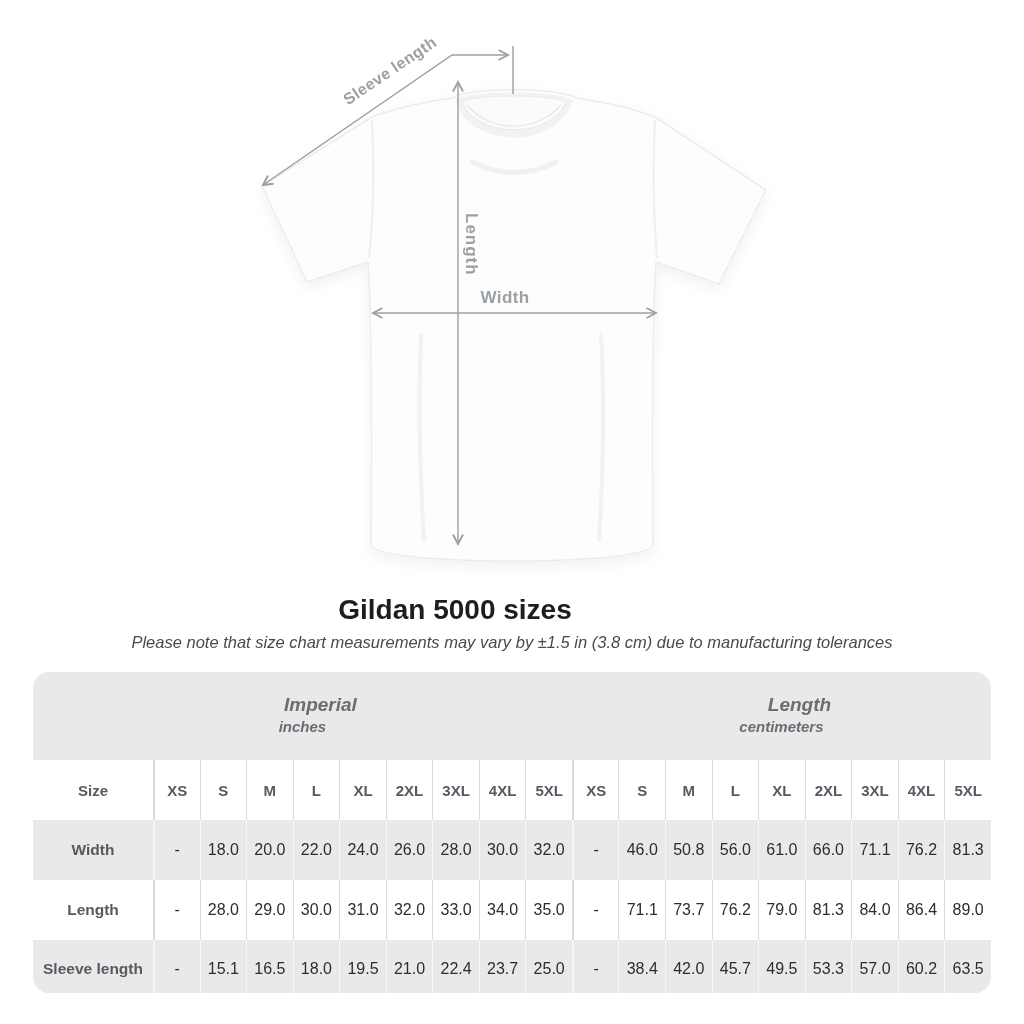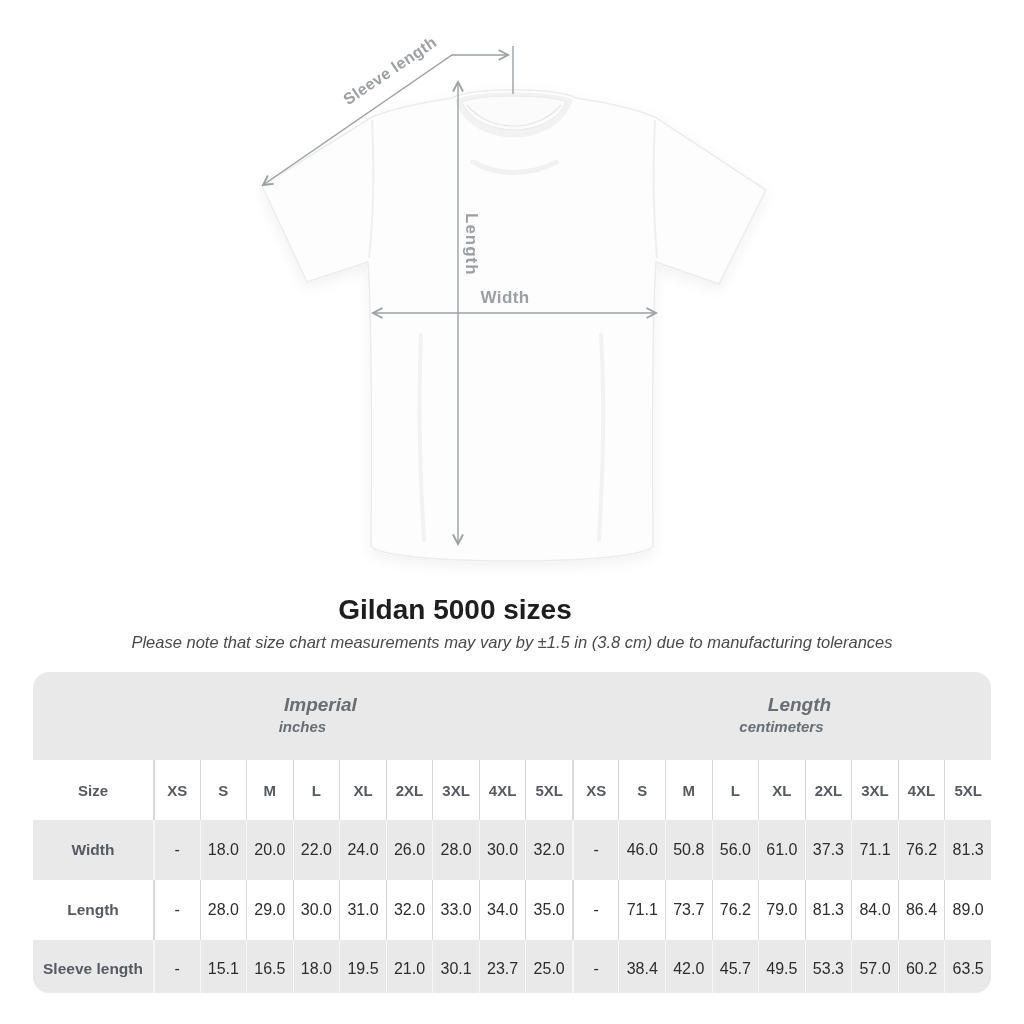--- a/index.html
+++ b/index.html
@@ -174,21 +174,21 @@
         <td class="val">24.0</td>
         <td class="val">26.0</td>
         <td class="val">28.0</td>
         <td class="val">30.0</td>
         <td class="val">32.0</td>
         <td class="val gboundary">-</td>
         <td class="val">46.0</td>
         <td class="val">50.8</td>
         <td class="val">56.0</td>
         <td class="val">61.0</td>
-        <td class="val">37.3</td>
+        <td class="val">66.0</td>
         <td class="val">71.1</td>
         <td class="val">76.2</td>
         <td class="val">81.3</td>
       </tr>
       <tr class="cells drow white">
         <th class="rlabel">Length</th>
         <td class="val gboundary">-</td>
         <td class="val">28.0</td>
         <td class="val">29.0</td>
         <td class="val">30.0</td>
@@ -208,21 +208,21 @@
         <td class="val">89.0</td>
       </tr>
       <tr class="cells drow alt last">
         <th class="rlabel">Sleeve length</th>
         <td class="val gboundary">-</td>
         <td class="val">15.1</td>
         <td class="val">16.5</td>
         <td class="val">18.0</td>
         <td class="val">19.5</td>
         <td class="val">21.0</td>
-        <td class="val">30.1</td>
+        <td class="val">22.4</td>
         <td class="val">23.7</td>
         <td class="val">25.0</td>
         <td class="val gboundary">-</td>
         <td class="val">38.4</td>
         <td class="val">42.0</td>
         <td class="val">45.7</td>
         <td class="val">49.5</td>
         <td class="val">53.3</td>
         <td class="val">57.0</td>
         <td class="val">60.2</td>

